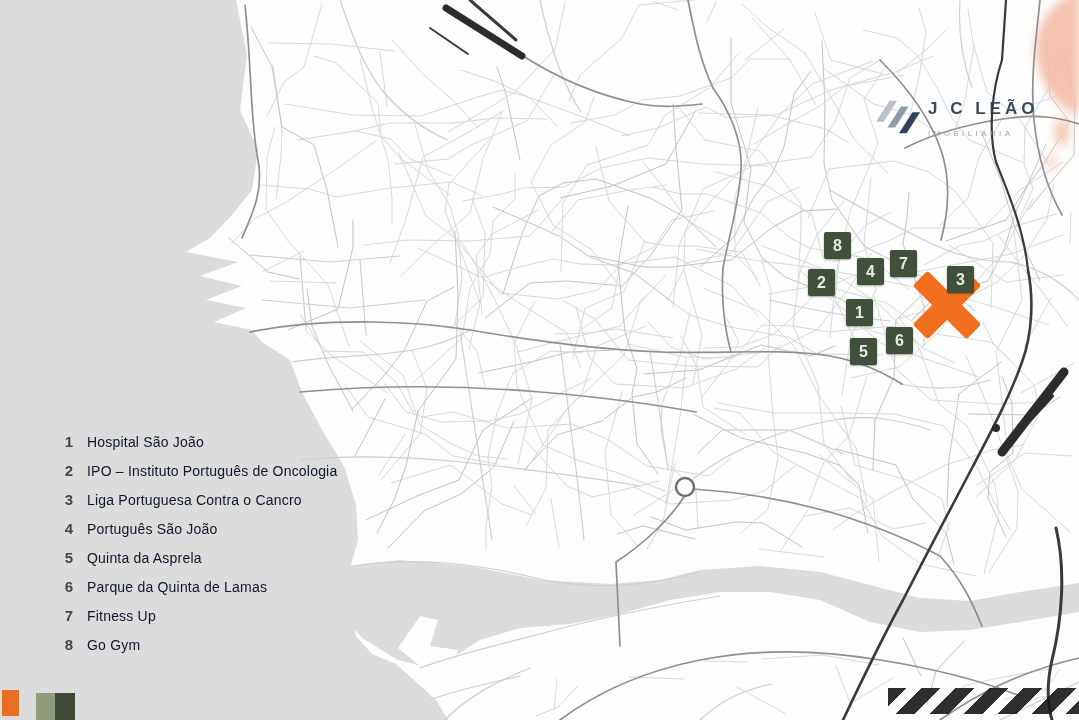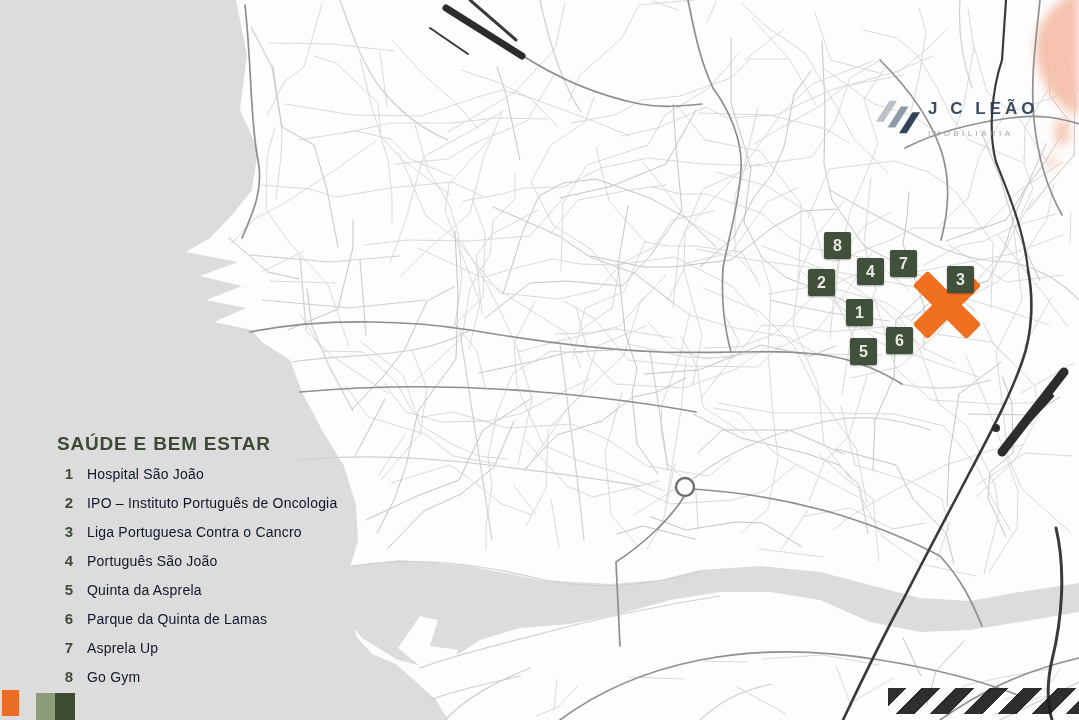--- a/index.html
+++ b/index.html
@@ -342,21 +342,20 @@
       <div class="marker" style="left: 808px; top: 269px; background: rgb(65, 80, 58);">2</div>
       <div class="marker" style="left: 947px; top: 266px; background: rgb(65, 80, 58);">3</div>
       <div class="marker" style="left: 857px; top: 258px; background: rgb(65, 80, 58);">4</div>
       <div class="marker" style="left: 850px; top: 338px; background: rgb(65, 80, 58);">5</div>
       <div class="marker" style="left: 886px; top: 327px; background: rgb(65, 80, 58);">6</div>
       <div class="marker" style="left: 890px; top: 250px; background: rgb(65, 80, 58);">7</div>
       <div class="marker" style="left: 824px; top: 232px; background: rgb(65, 80, 58);">8</div>
     </div>
 
   <div class="legend">
-    <h2>SAÚDE E BEM ESTAR</h2>
     <ul id="legend-list">
         <li>
           <span class="num">1</span>
           <span class="lbl">Hospital São João</span>
         </li>
         <li>
           <span class="num">2</span>
           <span class="lbl">IPO – Instituto Português de Oncologia</span>
         </li>
         <li>
@@ -370,21 +369,21 @@
         <li>
           <span class="num">5</span>
           <span class="lbl">Quinta da Asprela</span>
         </li>
         <li>
           <span class="num">6</span>
           <span class="lbl">Parque da Quinta de Lamas</span>
         </li>
         <li>
           <span class="num">7</span>
-          <span class="lbl">Asprela Up</span>
+          <span class="lbl">Fitness Up</span>
         </li>
         <li>
           <span class="num">8</span>
           <span class="lbl">Go Gym</span>
         </li>
       </ul>
   </div>
 
   <div class="logo">
     <svg width="46" height="36" viewBox="0 0 48 36">

